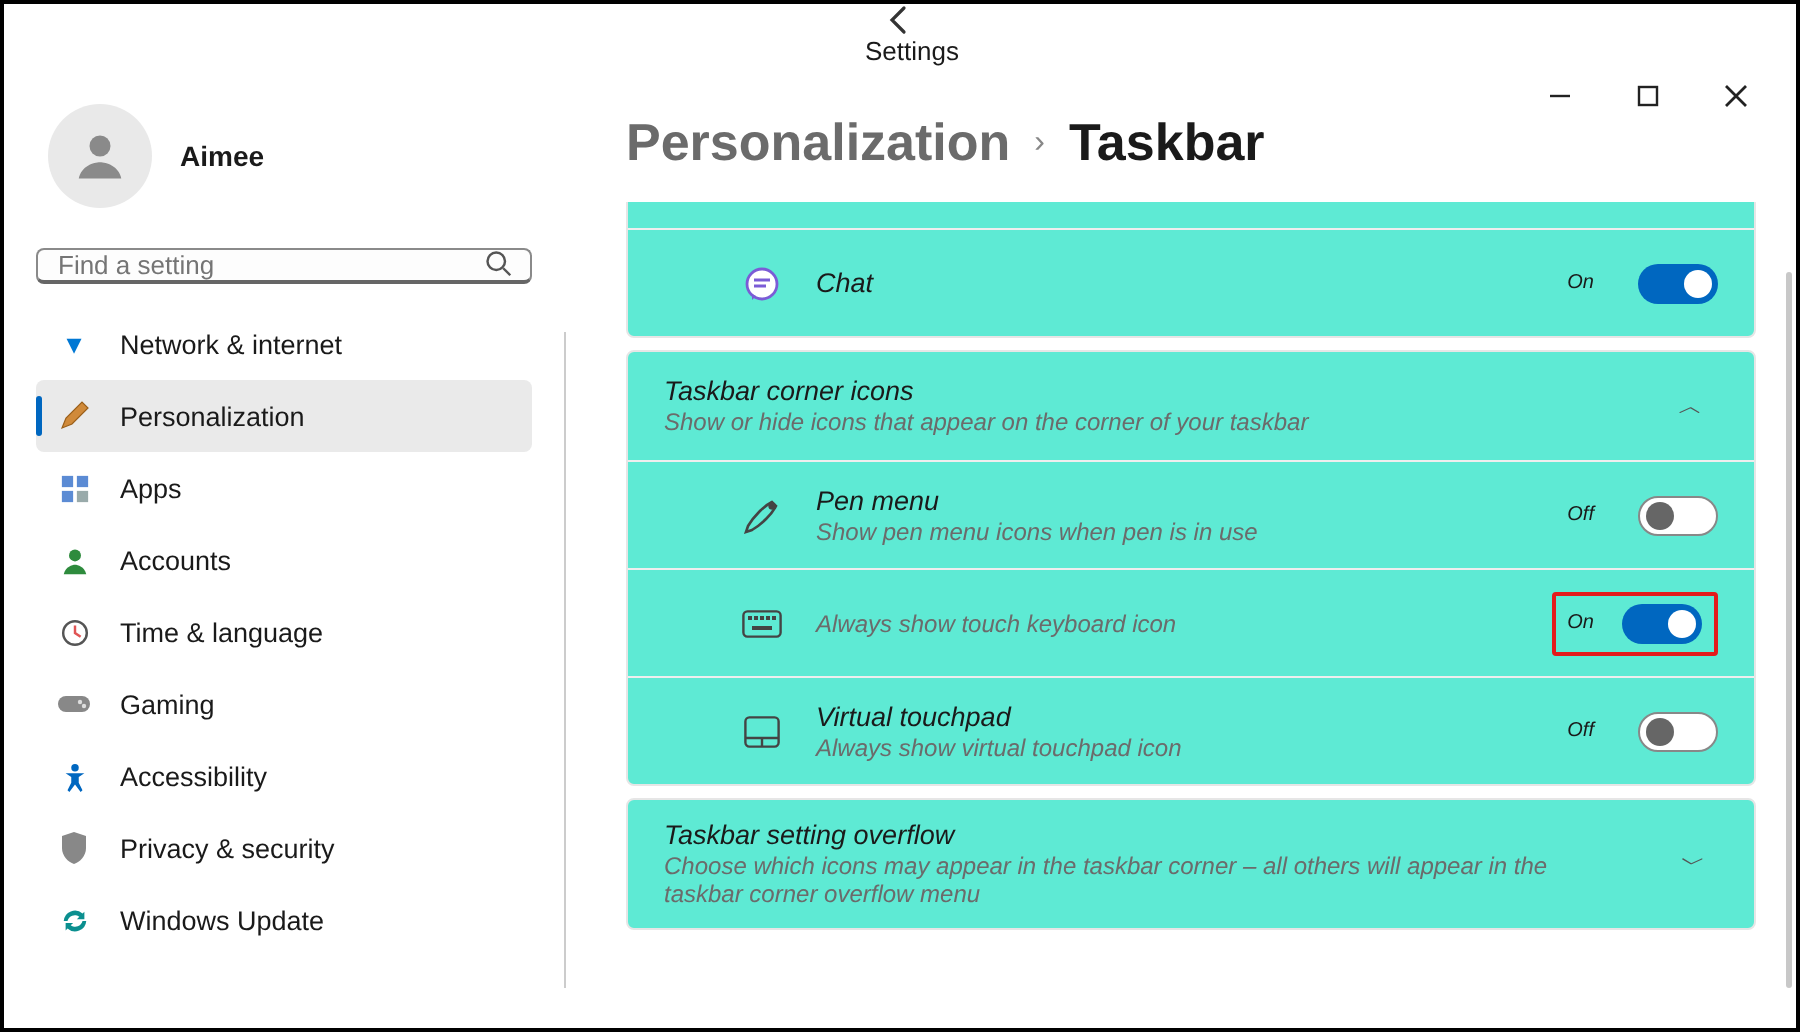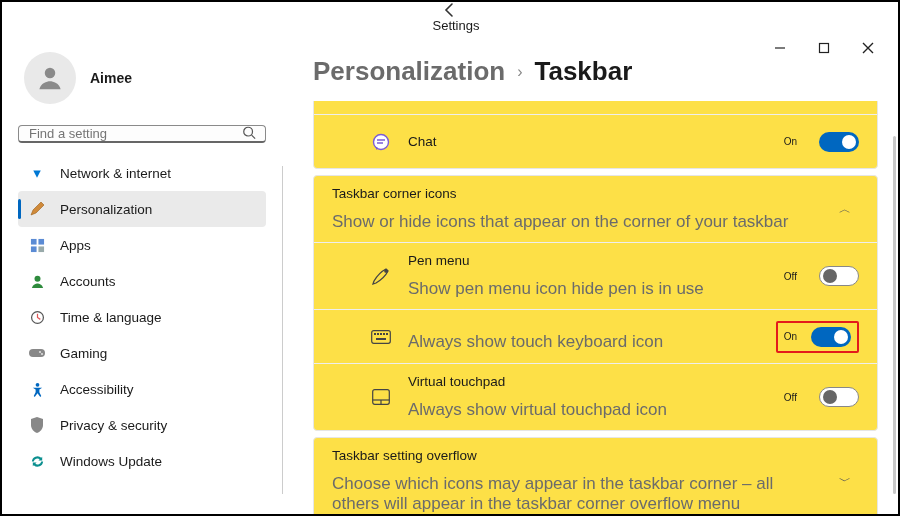--- a/index.html
+++ b/index.html
@@ -118,39 +118,40 @@
   .crumbs .sep { color:#888; font-size:16px; }
   .crumbs .current { font-weight:600; }
   .panel {
     height: 420px;
     overflow:hidden;
     position:relative;
   }
   .card {
     border:1px solid #e6e6e6;
     border-radius:4px;
-    background:#fde047;
+    background:#5eead4;
     margin-bottom:6px;
+    font-style:italic;
   }
   .row {
     display:flex; align-items:center;
     padding:10px 18px;
     gap:16px;
     min-height:54px;
   }
   .row + .row { border-top:1px solid #eee; }
   .row.sub { padding-left:56px; }
   .row .ricon{
     width:22px;height:22px;
     display:flex;align-items:center;justify-content:center;
     color:#444;
   }
   .row .texts { flex:1; }
   .row .rtitle { font-size:13.5px; }
-  .row .rdesc { font-size:17px; color:#6b6b6b; margin-top:11px; }
+  .row .rdesc { font-size:12px; color:#6b6b6b; margin-top:1px; }
   .state { font-size:10px; margin-right:6px; }
   .toggle {
     width:40px; height:20px; border-radius:10px;
     position:relative; cursor:pointer;
   }
   .toggle::after{
     content:""; position:absolute; top:3px;
     width:14px;height:14px;border-radius:50%;
   }
   .toggle.on { background:#0067c0; }
@@ -346,21 +347,21 @@
         </div>
         <div class="row sub">
           <span class="ricon">
             <svg width="20" height="20" viewBox="0 0 20 20" stroke="#444" fill="none" stroke-width="1.3">
                 <path d="M3 15c3-5 8-10 12-12l2 2c-2 4-7 9-12 12l-3 1z"></path>
                 <circle cx="15" cy="5" r="1.2" fill="#444"></circle>
               </svg>
           </span>
           <div class="texts">
             <div class="rtitle">Pen menu</div>
-            <div class="rdesc">Show pen menu icon hide pen is in use</div>
+            <div class="rdesc">Show pen menu icons when pen is in use</div>
           </div>
           <span class="state">Off</span>
           <div class="toggle off"></div>
         </div>
         <div class="row sub">
           <span class="ricon">
             <svg width="20" height="14" viewBox="0 0 20 14">
                 <rect x="0.7" y="0.7" width="18.6" height="12.6" rx="2" stroke="#444" stroke-width="1.2" fill="none"></rect>
                 <rect x="3" y="3" width="2" height="2" fill="#444"></rect>
                 <rect x="6" y="3" width="2" height="2" fill="#444"></rect>

